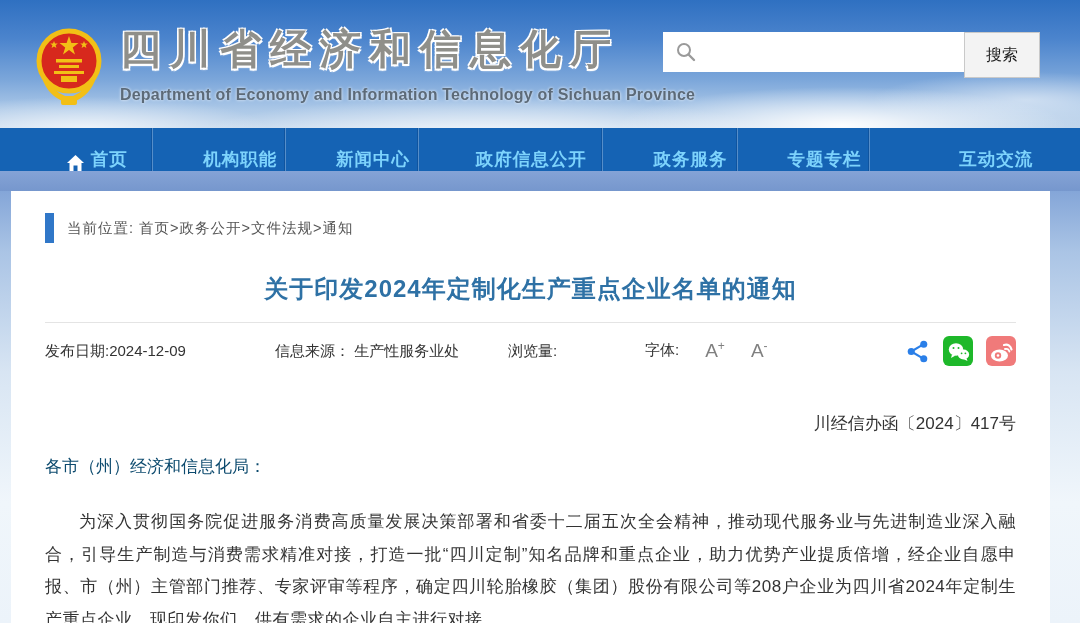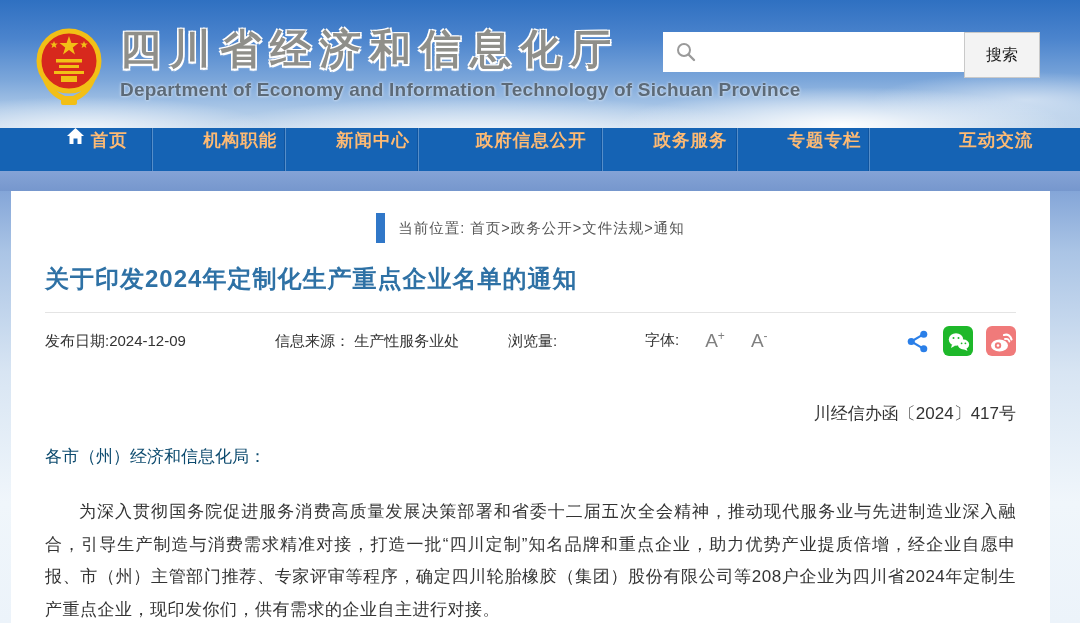--- a/index.html
+++ b/index.html
@@ -12,46 +12,46 @@
       radial-gradient(ellipse 420px 60px at 45% 108%, rgba(255,255,255,.85), rgba(255,255,255,0) 70%),
       radial-gradient(ellipse 260px 45px at 8% 100%, rgba(255,255,255,.7), rgba(255,255,255,0) 70%),
       radial-gradient(ellipse 220px 40px at 95% 78%, rgba(255,255,255,.5), rgba(255,255,255,0) 70%),
       linear-gradient(180deg, #2f70c1 0%, #4b84cd 30%, #7ba6da 62%, #aac7e7 85%, #c3d7ec 100%);
   }
   .brand { position:absolute; left:32px; top:22px; display:flex; align-items:flex-start; }
   .emblem { width:74px; height:82px; margin-top:4px; }
   .brand-text { margin-left:14px; }
   .site-name { font-size:41px; font-weight:bold; letter-spacing:9px; color:#8f8f8a; white-space:nowrap;
     text-shadow:1.5px 1.5px 0 #fff, -1.5px -1.5px 0 #fff, 1.5px -1.5px 0 #fff, -1.5px 1.5px 0 #fff, 0 2px 2px rgba(255,255,255,.8); }
-  .site-name-en { font-size:19px; font-weight:bold; color:#5c6a78; margin-top:2px; letter-spacing:.2px; white-space:nowrap;
+  .site-name-en { font-size:16px; font-weight:bold; color:#5c6a78; margin-top:9px; letter-spacing:.2px; white-space:nowrap;
     text-shadow:0 0 3px rgba(255,255,255,.9); }
   .search-area { position:absolute; top:32px; right:40px; width:377px; height:40px; display:flex; }
   .search-box { flex:1; background:#fff; display:flex; align-items:center; padding-left:12px; }
   .search-input { border:none; outline:none; flex:1; height:100%; font-size:15px; background:transparent; }
   .search-btn { width:76px; height:46px; background:#f3f3f3; border:1px solid #c9c9c9; font-size:16px; color:#222;
     cursor:pointer; font-family:"Liberation Sans", sans-serif; }
 
   
   .navbar { display:flex; height:43px; background:#1563b4; }
-  .nav-item { display:flex; align-items:flex-start; justify-content:center; gap:7px; color:#fdba74; font-size:17.5px;
+  .nav-item { display:flex; align-items:flex-end; justify-content:center; gap:7px; color:#7dd3fc; font-size:17.5px;
     font-weight:bold; cursor:pointer; letter-spacing:1px;padding-left:42px; }
   .nav-item + .nav-item { border-left:1px solid rgba(255,255,255,.28); box-shadow:-1px 0 0 rgba(0,40,95,.25); }
   .n0{flex-basis:14.1%;} .n1{flex-basis:12.3%;} .n2{flex-basis:12.3%;} .n3{flex-basis:17.0%;}
   .n4{flex-basis:12.5%;} .n5{flex-basis:12.3%;} .n6{flex-basis:19.5%;}
   .subnav-strip { height:20px; background:linear-gradient(180deg,#85a3d6,#7697cd); }
 
   
   .page-bg { height:432px; background:linear-gradient(180deg,#84a6d8 0%, #aac4e5 14%, #d8e5f3 42%, #f0f6fb 72%, #ecf3fa 100%); }
   .content-card { margin-left:11px; margin-right:30px; height:100%; background:#fff; padding:0 34px; }
 
-  .breadcrumb-row { display:flex; align-items:center; padding-top:22px;justify-content:center; }
+  .breadcrumb-row { display:flex; align-items:center; padding-top:22px; }
   .crumb-bar { width:9px; height:30px; background:#3077c8; margin-right:13px; }
   .breadcrumb { font-size:14.5px; color:#555; letter-spacing:1px; }
 
-  .article-title { text-align:left; margin-top:20px; font-size:24px; font-weight:bold; color:#2e71a5; letter-spacing:1px; }
+  .article-title { text-align:center; margin-top:30px; font-size:24px; font-weight:bold; color:#2e71a5; letter-spacing:1px; }
 
   .meta-divider { border-top:1px solid #e4e4e4; margin-top:17px; }
   .meta-row { display:flex; align-items:center; padding-top:13px; font-size:15px; color:#333; }
   .m1 { width:230px; } .m2 { width:233px; } .m3 { width:137px; }
   .font-group { display:flex; align-items:center; gap:26px; }
   .font-label { color:#333; }
   .fontsize-btn { color:#808080; font-size:19px; cursor:pointer; font-weight:500; }
   .fontsize-btn sup { font-size:12px; }
   .share-icons { margin-left:auto; display:flex; align-items:center; gap:13px; }
   .icon-btn { cursor:pointer; display:block; }

